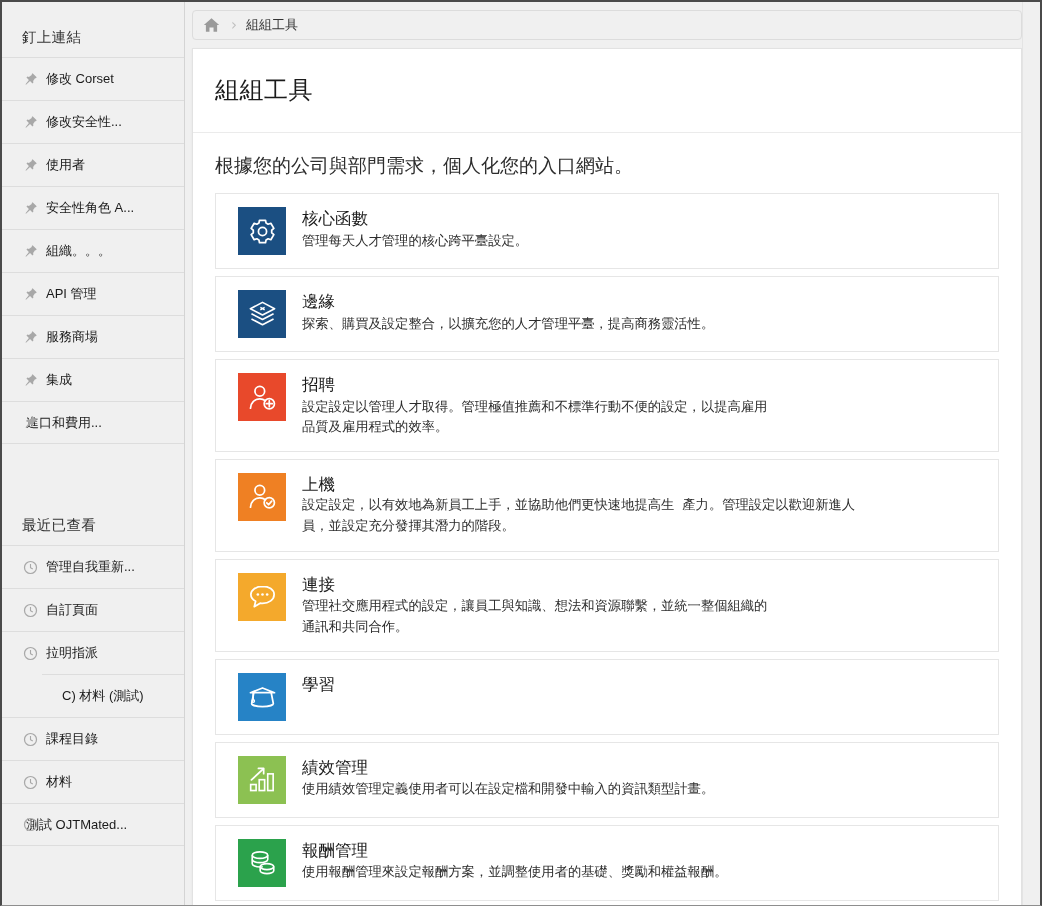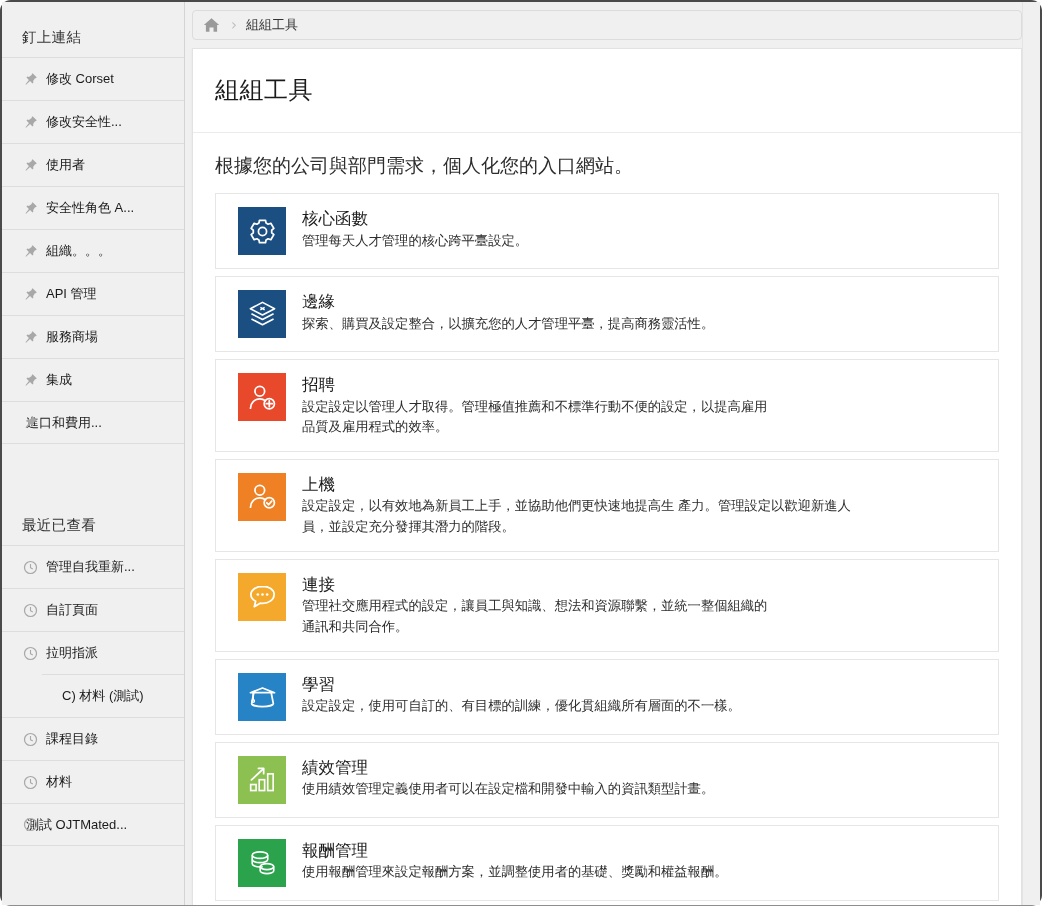--- a/index.html
+++ b/index.html
@@ -11,21 +11,20 @@
   }
   #app{
     position:absolute;inset:0;
     border-top:2px solid #4a4a4a;
     border-left:2px solid #4a4a4a;
     border-right:2px solid #4a4a4a;
     border-bottom:1px solid #8e8e8e;
     box-sizing:border-box;
     background:#0f766e;
     display:flex;
-    border-radius:11px;
   }
 
   
   #sidebar{
     width:183px;flex:0 0 183px;
     background:#f0f0f0;
     border-right:1px solid #d4d4d4;
     box-sizing:border-box;
     position:relative;
     overflow:hidden;
@@ -144,21 +143,21 @@
     margin-bottom:2px;
   }
   .tile-desc{
     font-size:13.3px;color:#2d2d2d;
     line-height:1.55;
     max-width:620px;
   }
   .w-narrow{max-width:452px;}
   .w-mid{max-width:470px;}
   .w-wide{max-width:640px;}
-  .w-full{max-width:560px;}
+  .w-full{max-width:560px;font-family:Liberation Mono, monospace;}
 
   
   #gutter{
     position:absolute;top:0;right:0;bottom:0;
     width:17px;background:#f0f0f0;
     border-left:1px solid #e4e4e4;
   }
 </style>
 </head>
 <body>
@@ -405,21 +404,20 @@
           <div class="tile-icon" style="background:#2683c6">
             <svg viewBox="0 0 32 32">
               <path fill="none" stroke="#fff" stroke-width="1.8" stroke-linejoin="round" d="M16 7.2 3.6 12.1h24.8z"></path>
               <path fill="none" stroke="#fff" stroke-width="1.8" stroke-linejoin="round" d="M7 12.1 4.8 23.3c0 1.7 5 3.1 11.2 3.1s11.2-1.4 11.2-3.1L25 12.1"></path>
               <path fill="none" stroke="#fff" stroke-width="1.6" stroke-linecap="round" d="M6.4 13v6.3"></path>
               <circle cx="6.4" cy="20.6" r="1.3" fill="none" stroke="#fff" stroke-width="1.4"></circle>
             </svg>
           </div>
           <div class="tile-body">
             <div class="tile-name">學習</div>
-            <div class="tile-desc w-wide">設定設定，使用可自訂的、有目標的訓練，優化貫組織所有層面的不一樣。</div>
           </div>
         </div>
 
         <div class="tile">
           <div class="tile-icon" style="background:#8cc152">
             <svg viewBox="0 0 32 32">
               <rect x="3.8" y="21.2" width="5.6" height="6.2" fill="none" stroke="#fff" stroke-width="1.7"></rect>
               <rect x="12.6" y="16.2" width="5.6" height="11.2" fill="none" stroke="#fff" stroke-width="1.7"></rect>
               <rect x="21.4" y="10.2" width="5.6" height="17.2" fill="none" stroke="#fff" stroke-width="1.7"></rect>
               <path fill="none" stroke="#fff" stroke-width="1.9" stroke-linecap="round" d="M4.6 16.4 16.8 5.1"></path>

